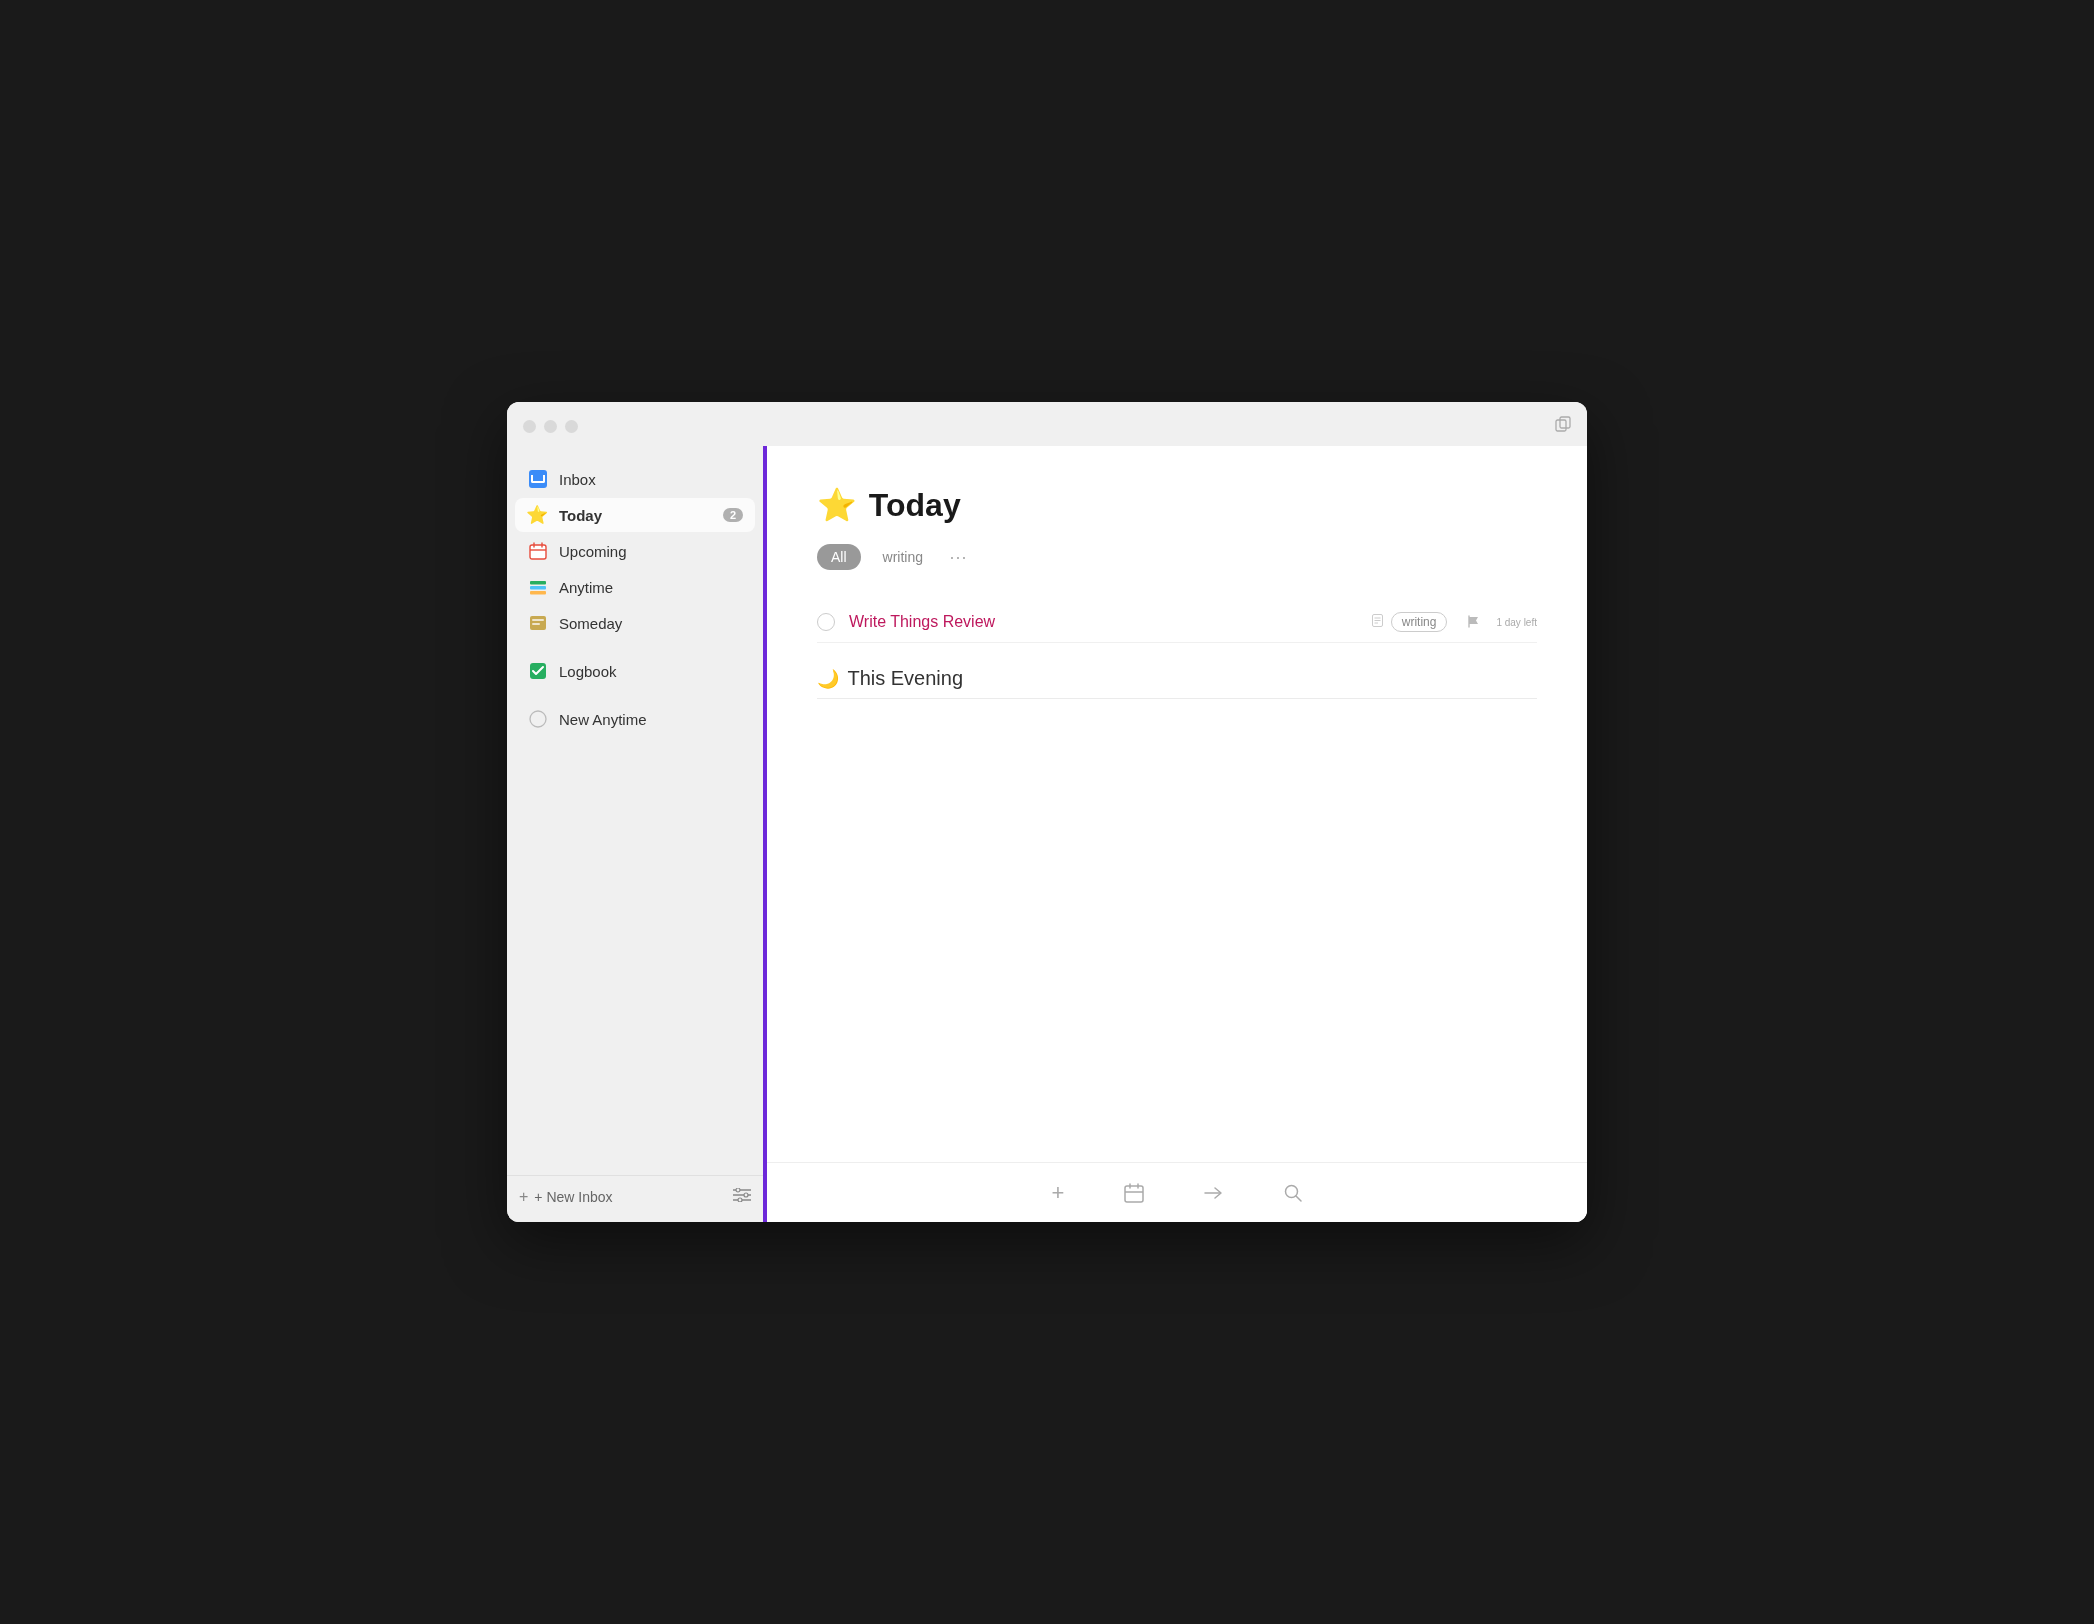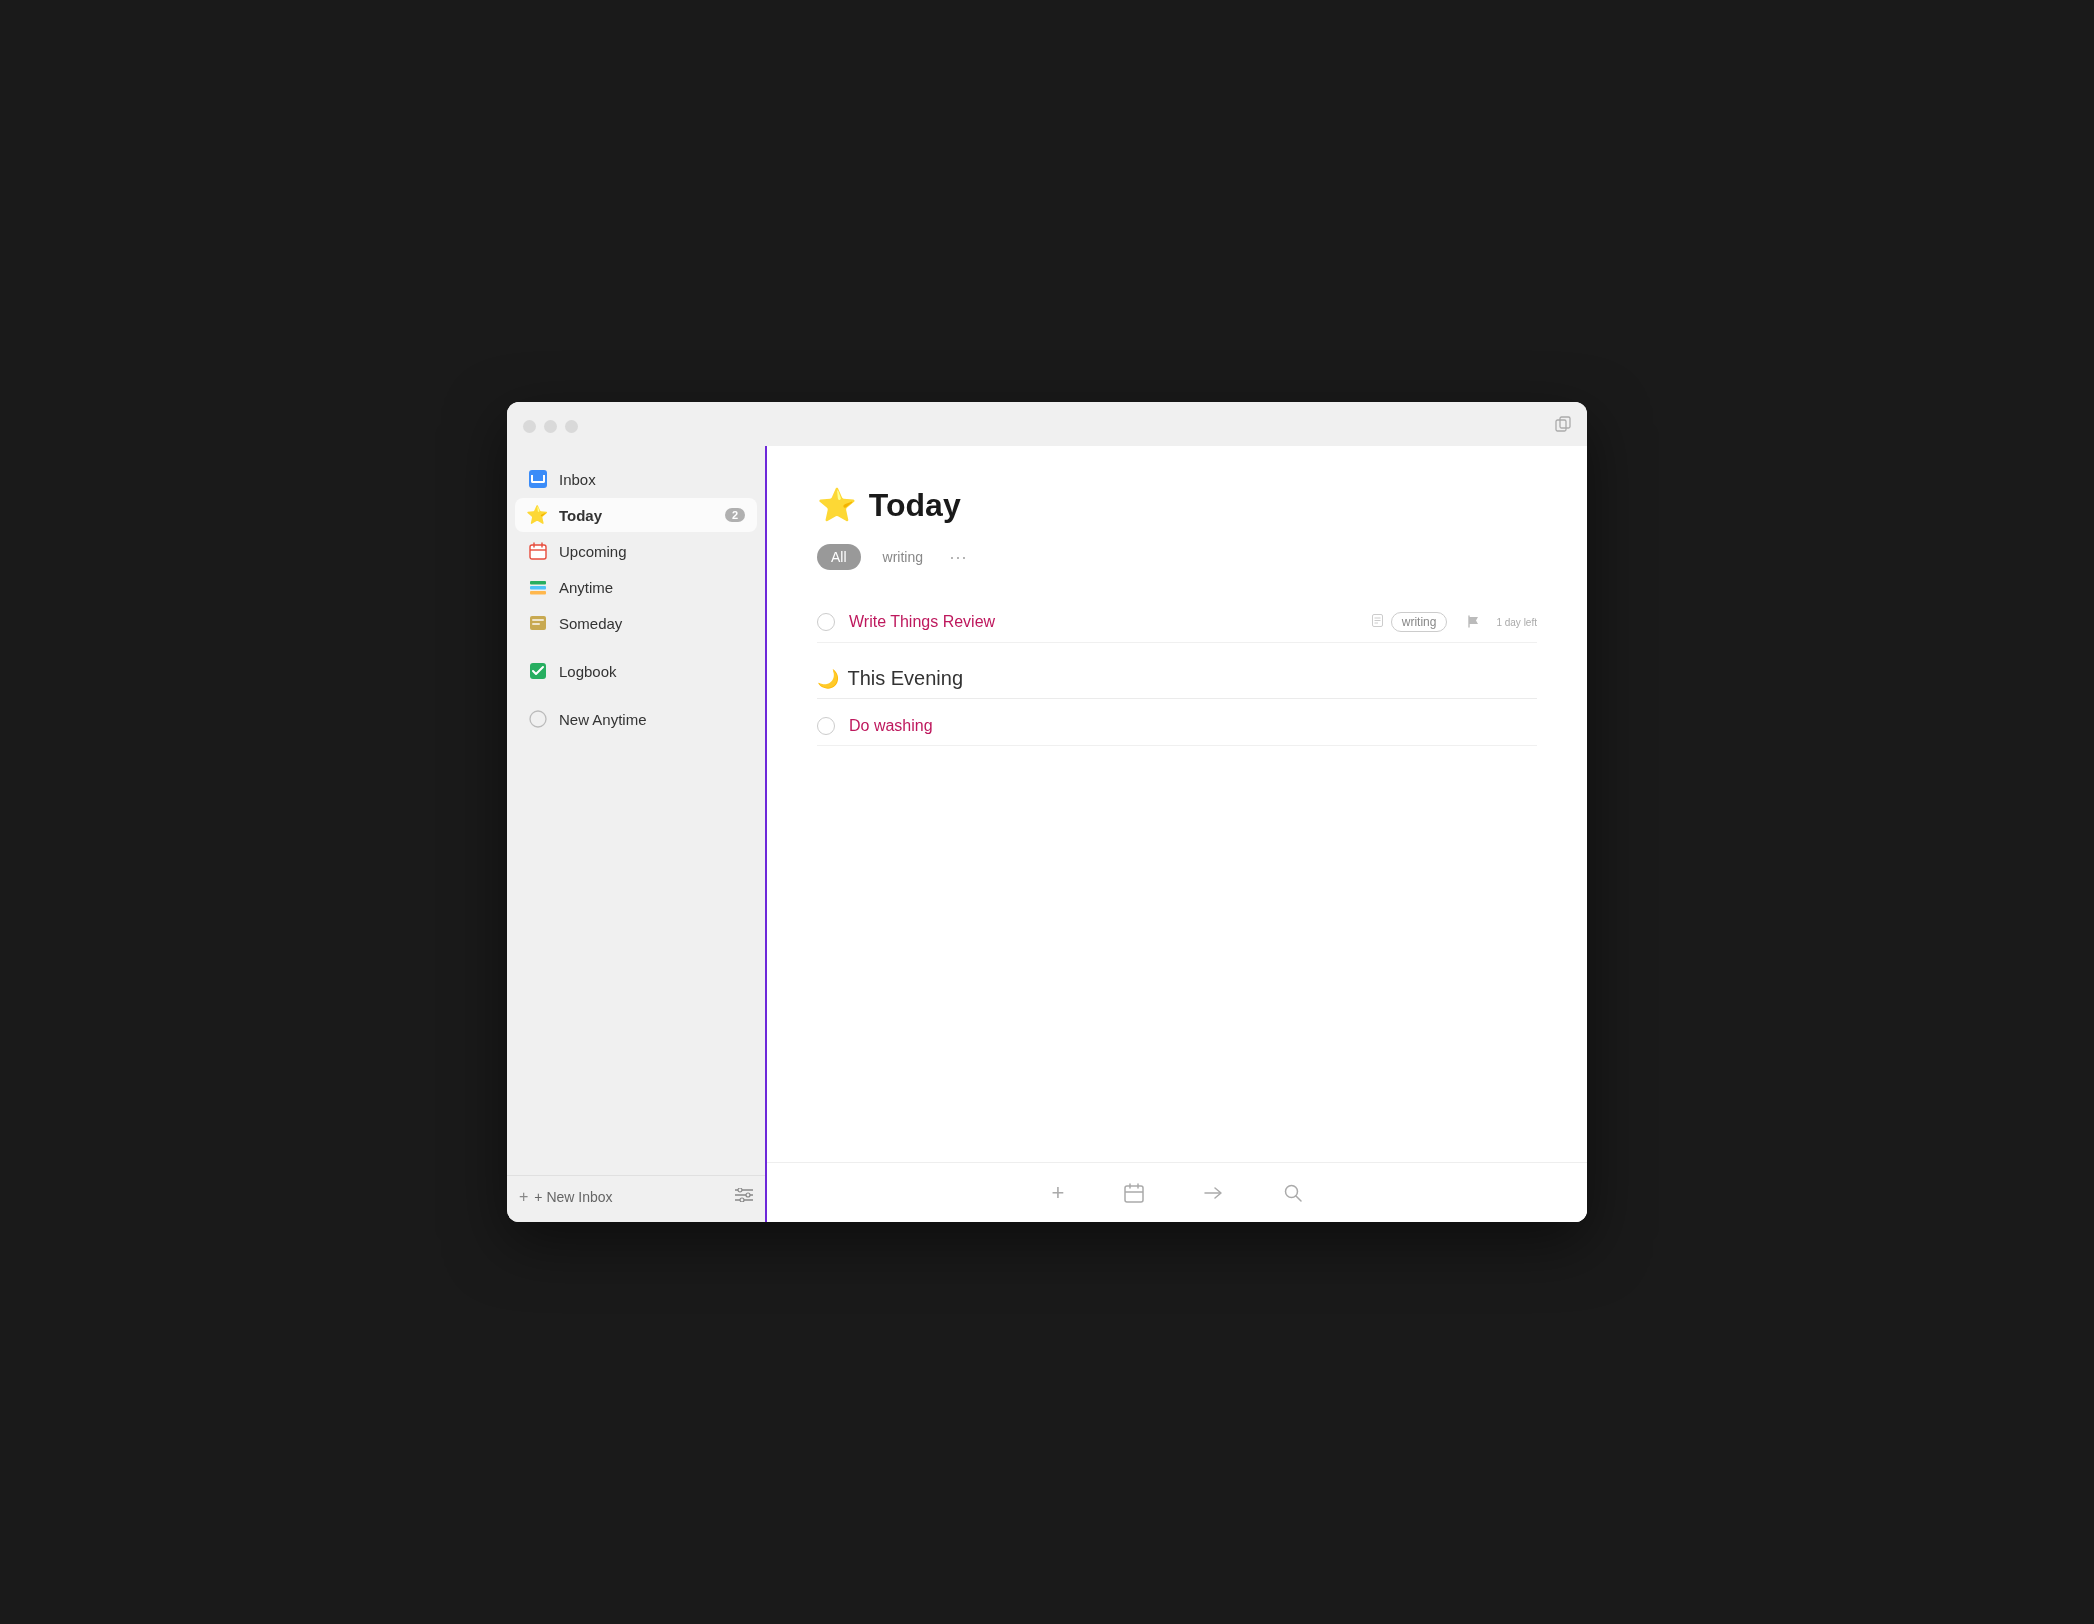--- a/index.html
+++ b/index.html
@@ -63,21 +63,21 @@
       overflow: hidden;
     }
 
     
     .sidebar {
       width: 260px;
       background: #f0f0f0;
       display: flex;
       flex-direction: column;
       flex-shrink: 0;
-      border-right: 2px solid #6d28d9;
+      border-right: 4px solid #6d28d9;
     }
 
     .sidebar-nav {
       flex: 1;
       padding: 16px 8px 8px 8px;
     }
 
     .sidebar-item {
       display: flex;
       align-items: center;
@@ -488,24 +488,20 @@
             </span>
             <span>1 day left</span>
           </div>
         </div>
 
         <div class="section-header">
           <span class="section-icon">🌙</span>
           <span class="section-title">This Evening</span>
         </div>
 
-        <div class="task-item">
-          <div class="task-checkbox"></div>
-          <span class="task-title">Do washing</span>
-        </div>
 
       </div>
 
       <div class="bottom-toolbar">
         <button class="toolbar-btn" style="font-size: 22px; font-weight: 300; color: #aaa;">+</button>
         <button class="toolbar-btn">
           <svg width="20" height="20" viewBox="0 0 20 20" fill="none">
             <rect x="1" y="3" width="18" height="16" rx="2" stroke="#aaa" stroke-width="1.5" fill="none"></rect>
             <line x1="6" y1="1" x2="6" y2="5" stroke="#aaa" stroke-width="1.5" stroke-linecap="round"></line>
             <line x1="14" y1="1" x2="14" y2="5" stroke="#aaa" stroke-width="1.5" stroke-linecap="round"></line>

